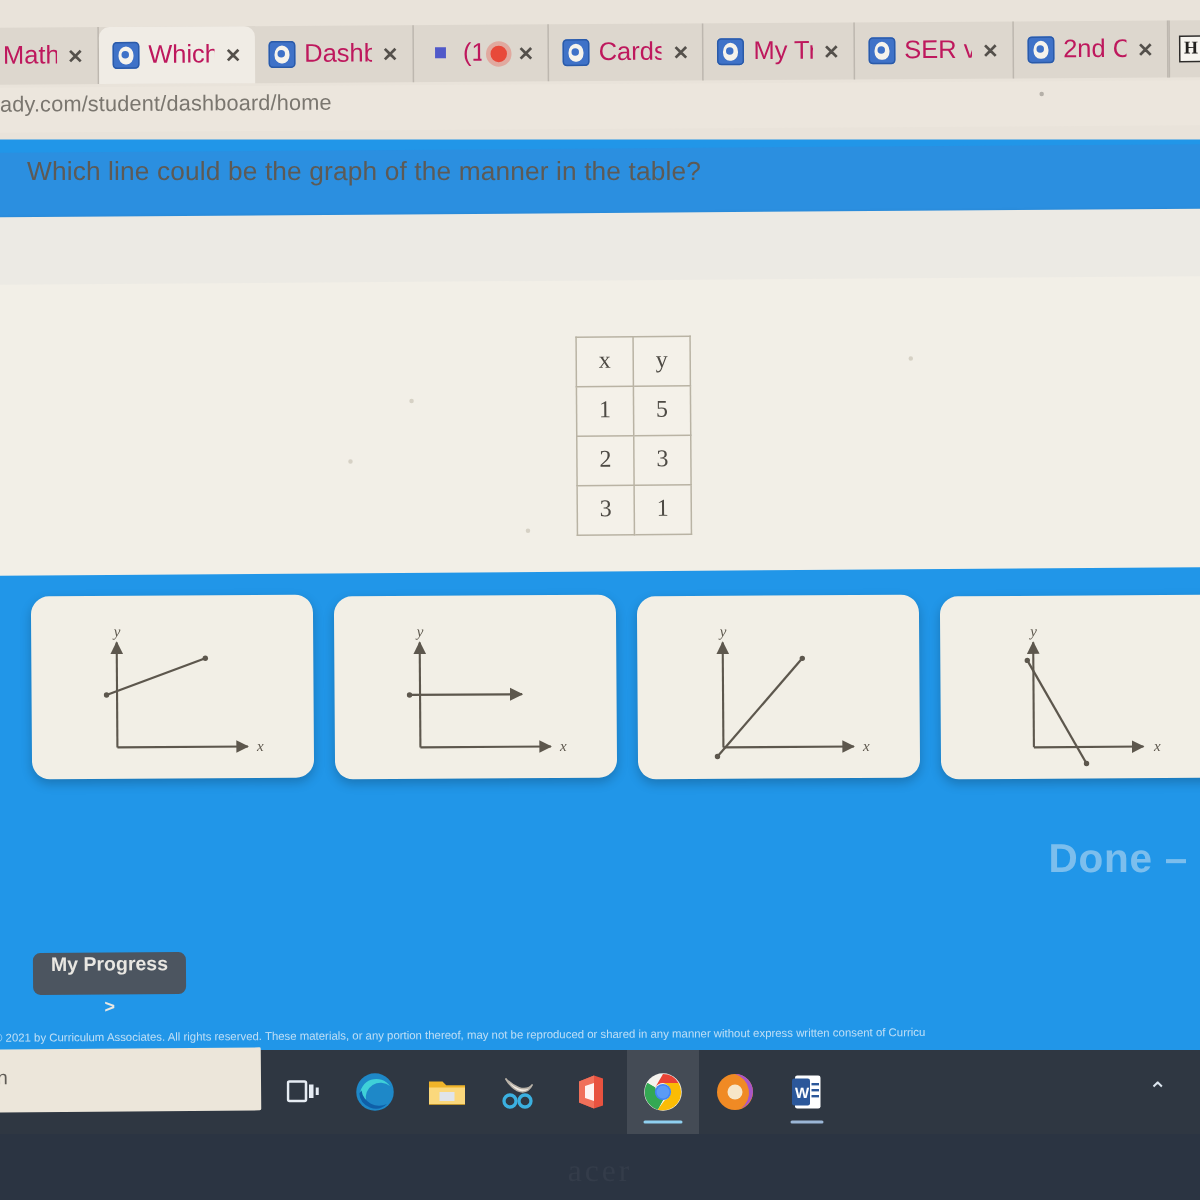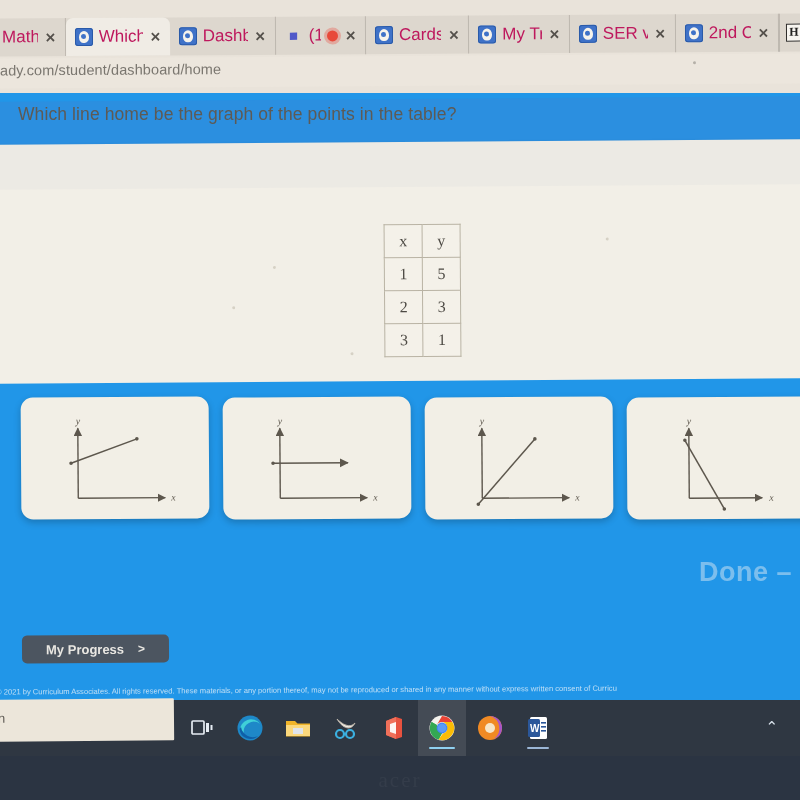--- a/index.html
+++ b/index.html
@@ -226,27 +226,28 @@
     font-size: 27px;
     font-weight: bold;
     color: #8cc6ef;
     letter-spacing: .5px;
     opacity: .85;
   }
   .progress-btn {
     position: absolute;
     left: 22px; top: 542px;
     height: 28px;
-    padding: 0 24px;
+    padding: 0 12px;
     display: flex;
     align-items: center;
     gap: 14px;
     background: #4c5560;
     border-radius: 5px;
     transform: rotate(-0.4deg);
+    flex-direction: column;
   }
   .progress-btn .lbl {
     font-size: 13px;
     font-weight: bold;
     color: #e9e7e2;
   }
   .progress-btn .chev {
     font-size: 12px;
     font-weight: bold;
     color: #e9e7e2;
@@ -402,21 +403,21 @@
       <span class="urltext">ady.com/student/dashboard/home</span>
       <span class="url-dot"></span>
     </div>
   </div>
 
   <div class="app">
 
     <div class="app-header"></div>
 
     <div class="question-strip"></div>
-    <div class="question-text">Which line home be the graph of the points in the table?</div>
+    <div class="question-text">Which line could be the graph of the manner in the table?</div>
 
     <div class="content-panel">
       <span class="speck" style="left:242px; top:118px;"></span>
       <span class="speck" style="left:616px; top:52px;"></span>
       <span class="speck" style="left:283px; top:78px;"></span>
       <span class="speck" style="left:360px; top:165px;"></span>
     </div>
 
     <table class="data-table">
       <tbody>

